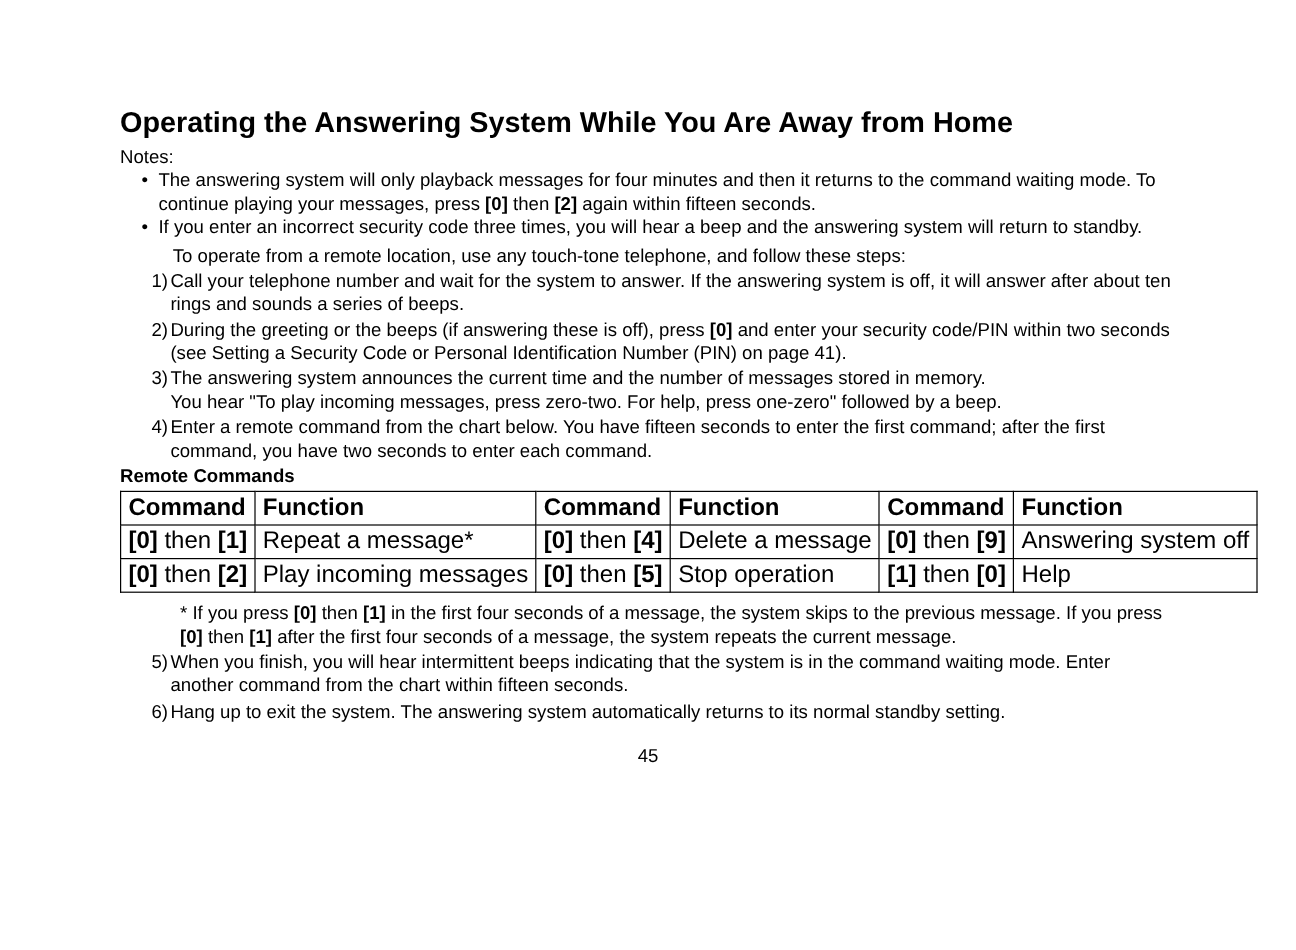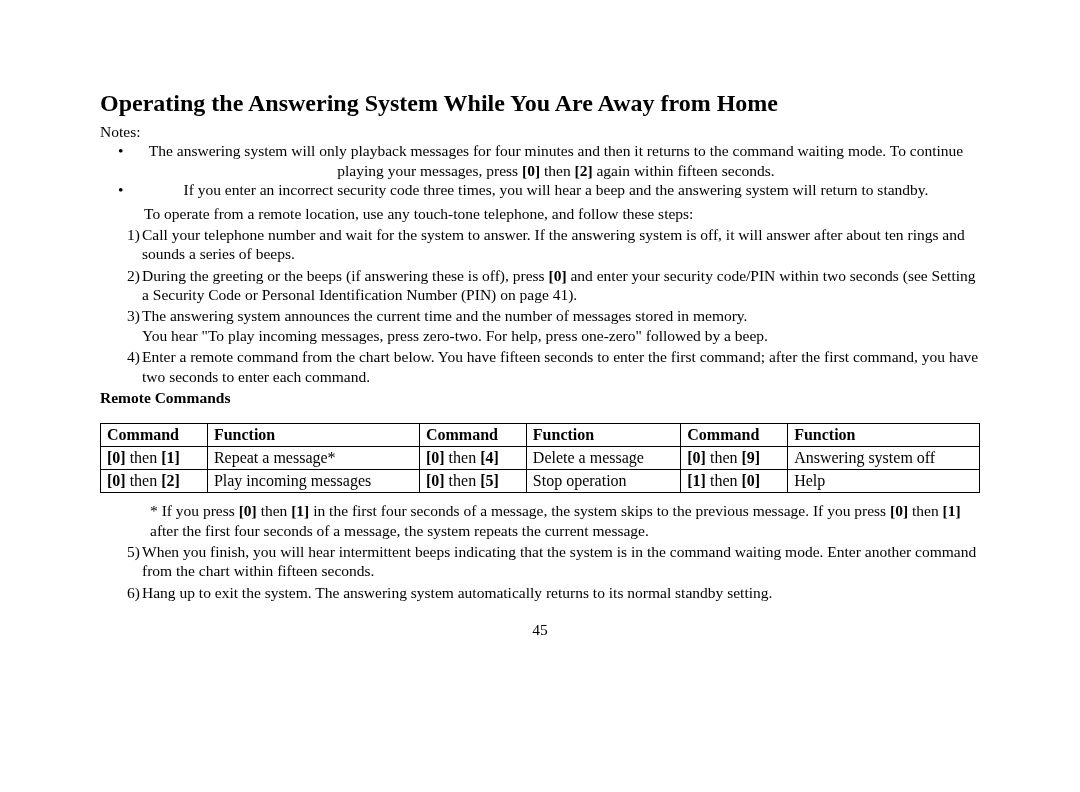--- a/index.html
+++ b/index.html
@@ -10,35 +10,33 @@
     background: #fff;
     margin: 0;
     padding: 0;
   }
   .page {
     width: 1080px;
     height: 792px;
     box-sizing: border-box;
     padding: 88px 100px 0 100px;
     position: relative;
-    font-family: Liberation Serif, serif;
   }
   h1 {
     font-size: 24px;
     font-weight: bold;
     margin: 0 0 4px 0;
   }
   p { margin: 0; }
   .intro { margin-bottom: 2px; }
   .notes-label { margin-top: 2px; }
   ul.notes {
     list-style: none;
     margin: 0;
     padding: 0 0 0 22px;
-    text-align: center;
   }
   ul.notes li {
     position: relative;
     padding-left: 10px;
     margin: 0;
   }
   ul.notes li::before {
     content: "•";
     position: absolute;
     left: -4px;
@@ -62,22 +60,22 @@
     text-align: right;
   }
   .b { font-weight: bold; }
   .table-title {
     font-weight: bold;
     margin-top: 0;
   }
   table.cmd {
     border-collapse: collapse;
     width: 100%;
-    margin-top: 16px;
-    font-size: 16px;
+    margin-top: 2px;
+    font-size: 20px;
   }
   table.cmd th, table.cmd td {
     border: 1.5px solid #000;
     padding: 1px 6px;
     text-align: left;
     vertical-align: top;
     white-space: nowrap;
   }
   table.cmd th { font-weight: bold; }
   .footnote {

